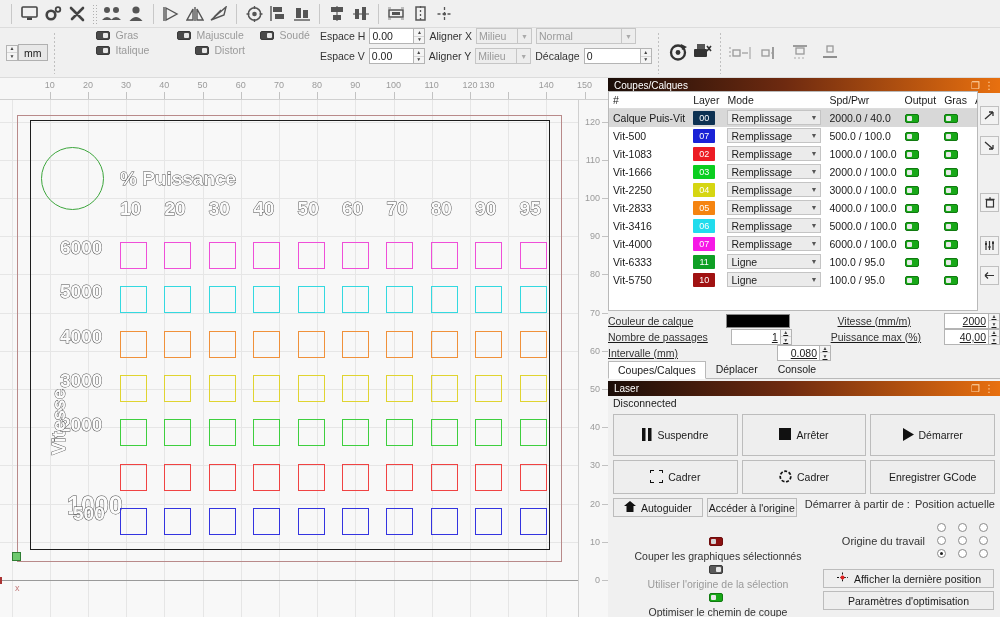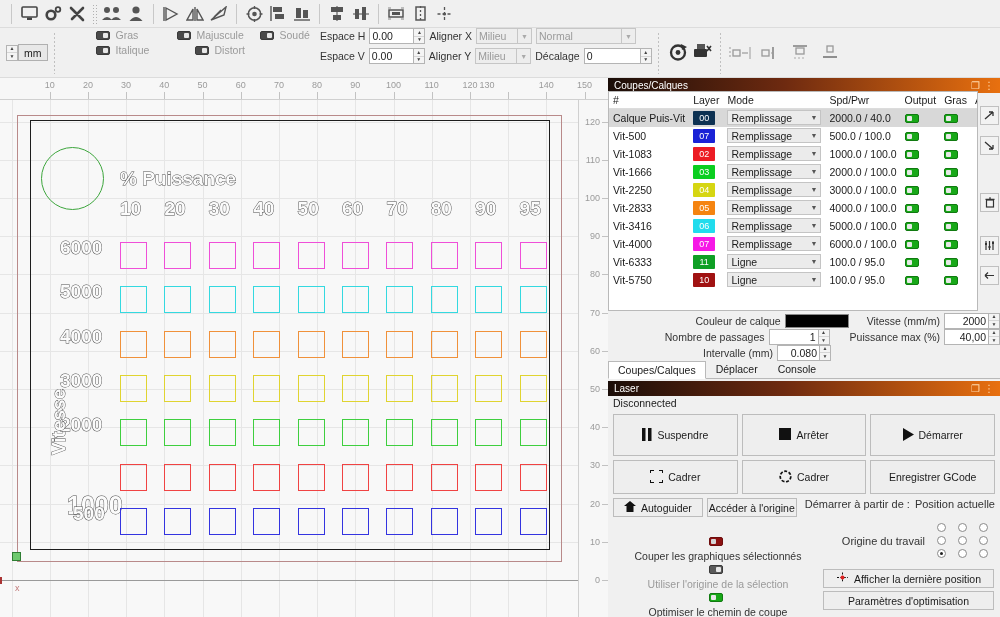--- a/index.html
+++ b/index.html
@@ -149,22 +149,22 @@
   .tgl-cell { text-align: left; }
 
   
   .side-tb { position: absolute; left: 980px; top: 91px; width: 20px; }
   .side-btn { width: 19px; height: 19px; border: 1px solid #c0c0c0; background: #f2f2f2;
     margin-bottom: 11px; display: flex; align-items: center; justify-content: center;
     font-size: 10px; color: #444; }
 
   .laysettings { position: absolute; left: 608px; top: 313px; width: 392px; height: 46px;
      font-size: 10.5px; }
-  .ls-row { display: flex; align-items: center; justify-content: flex-end; height: 15px;
-    gap: 4px; margin-bottom: 1px; }
+  .ls-row { display: flex; align-items: center; justify-content: space-between; height: 15px;
+    gap: 4px; margin-bottom: 1px; text-decoration: underline; }
 
   .tabs { position: absolute; left: 608px; top: 361px; width: 392px; height: 18px;
     display: flex; align-items: flex-end; border-bottom: 1px solid #b9b9b9; }
   .tab { padding: 2px 9px; font-size: 10.5px; color: #1a1a1a; border: 1px solid transparent; }
   .tab.active { background: #fff; border: 1px solid #b9b9b9; border-bottom-color: #fff;
     position: relative; top: 1px; }
 
   
   .laser { position: absolute; left: 608px; top: 381px; width: 392px; height: 236px;
      background: #f0f0f0; }

